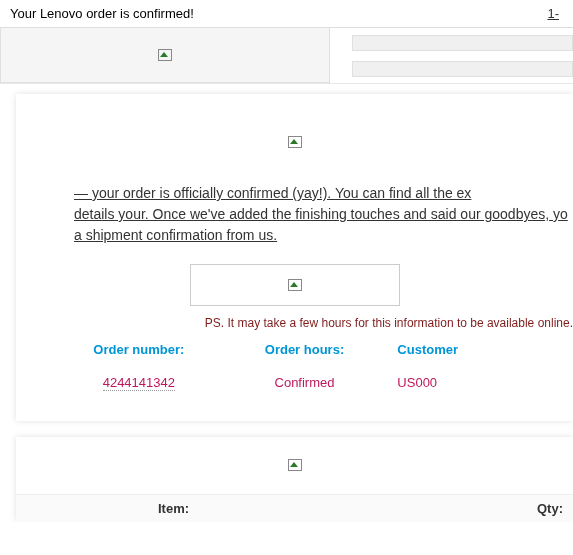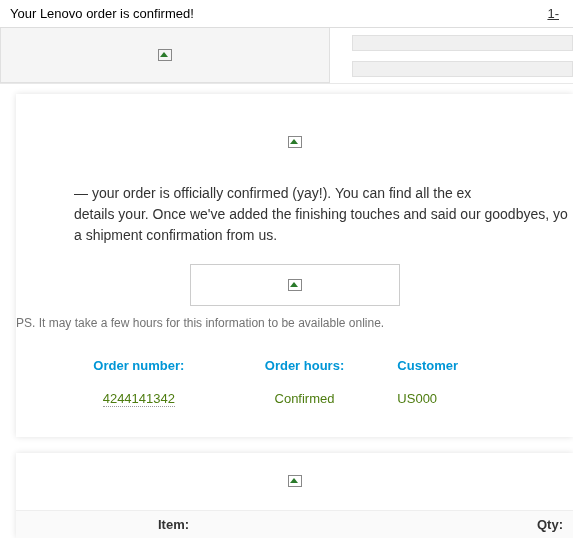--- a/index.html
+++ b/index.html
@@ -9,30 +9,30 @@
     .header-right { color: #333; text-decoration: underline; margin-left: auto; padding-right: 4px; }
     .top-section { display: flex; height: 56px; border-bottom: 1px solid #e8e8e8; }
     .top-left { width: 330px; background: #f5f5f5; display: flex; align-items: center; justify-content: center; border: 1px solid #e0e0e0; border-top: none; }
     .top-right { flex: 1; display: flex; flex-direction: column; justify-content: center; gap: 10px; padding-left: 22px; }
     .gray-bar { height: 16px; background: #f0f0f0; border: 1px solid #e0e0e0; }
     .broken-img { width: 16px; height: 16px; display: inline-block; position: relative; }
     .broken-img::before { content: ""; position: absolute; width: 12px; height: 10px; border: 1px solid #888; top: 2px; left: 1px; }
     .broken-img::after { content: ""; position: absolute; width: 0; height: 0; border-left: 4px solid transparent; border-right: 4px solid transparent; border-bottom: 5px solid #2a7a2a; top: 5px; left: 3px; }
     .main-card { margin: 10px 0 0 16px; background: #fff; box-shadow: 0 0 6px rgba(0,0,0,0.12); padding: 20px 0 30px 0; }
     .center-img { text-align: center; padding: 20px 0 30px 0; }
-    .body-text { text-align: center; padding: 0 4px 0 58px; color: #333; font-size: 14px; line-height: 1.5; }
+    .body-text { text-align: center; padding: 0 4px 0 58px; color: #333; font-size: 14px; line-height: 1.5; text-decoration: underline; }
     .body-text-line { text-align: left; }
     .body-text-center { text-align: left; }
     .img-box { width: 210px; height: 42px; border: 1px solid #ccc; margin: 18px auto 10px auto; display: flex; align-items: center; justify-content: center; }
-    .ps-text { text-align: left; color: #737373; font-size: 12px; margin-top: 4px; }
-    .info-row { display: flex; margin-top: 28px; padding: 0 10px 0 40px; justify-content: center; }
+    .ps-text { text-align: right; color: #7f1d1d; font-size: 12px; margin-top: 4px; }
+    .info-row { display: flex; margin-top: 12px; padding: 0 10px 0 40px; justify-content: center; }
     .info-col { flex: 1; text-align: center; }
     .info-col:last-child { text-align: left; padding-left: 10px; }
     .info-label { color: #0096d6; font-weight: bold; font-size: 13px; }
-    .info-value { margin-top: 18px; color: #4d7c0f; font-size: 13px; }
+    .info-value { margin-top: 18px; color: #be185d; font-size: 13px; }
     .underline-dotted { border-bottom: 1px dotted #999; display: inline-block; }
     .item-card { margin: 16px 0 0 16px; background: #fff; box-shadow: 0 0 6px rgba(0,0,0,0.12); padding: 20px 0 0 0; }
     .item-img-row { text-align: center; padding: 0 0 18px 0; }
     .item-detail { display: flex; padding: 6px 0 6px 22px; background: #fafafa; border-top: 1px solid #eee; }
     .item-thumb { width: 120px; }
     .item-main { flex: 1; }
     .item-header-row { display: flex; }
     .item-label { font-weight: bold; color: #333; font-size: 13px; flex: 1; }
     .qty-label { font-weight: bold; color: #333; font-size: 13px; width: 80px; text-align: right; padding-right: 10px; }
   </style>

